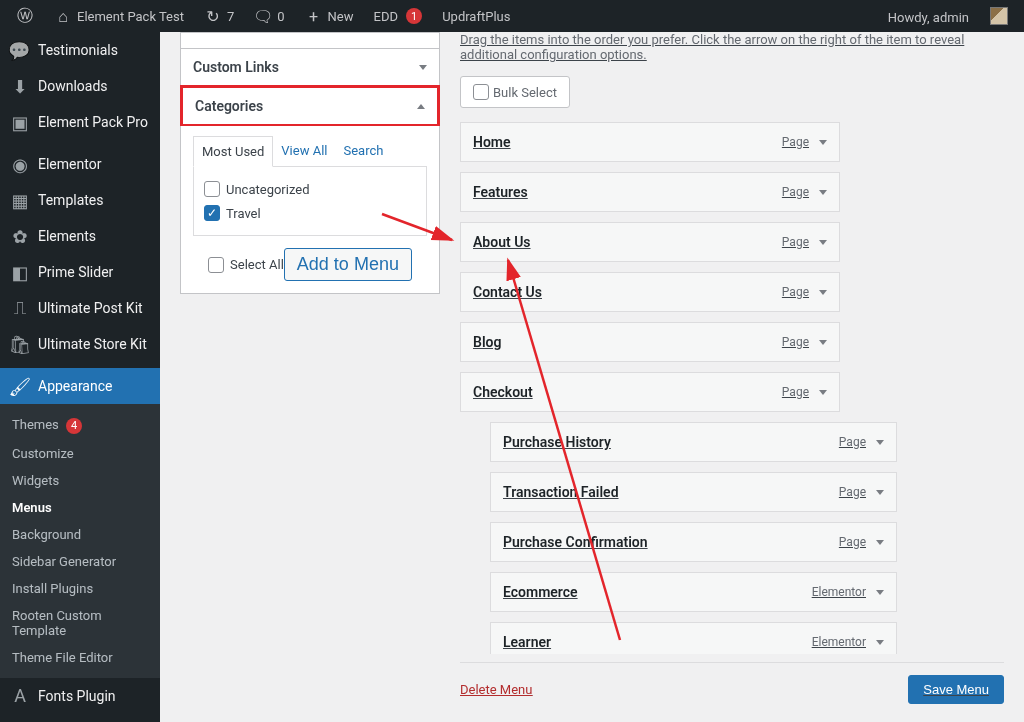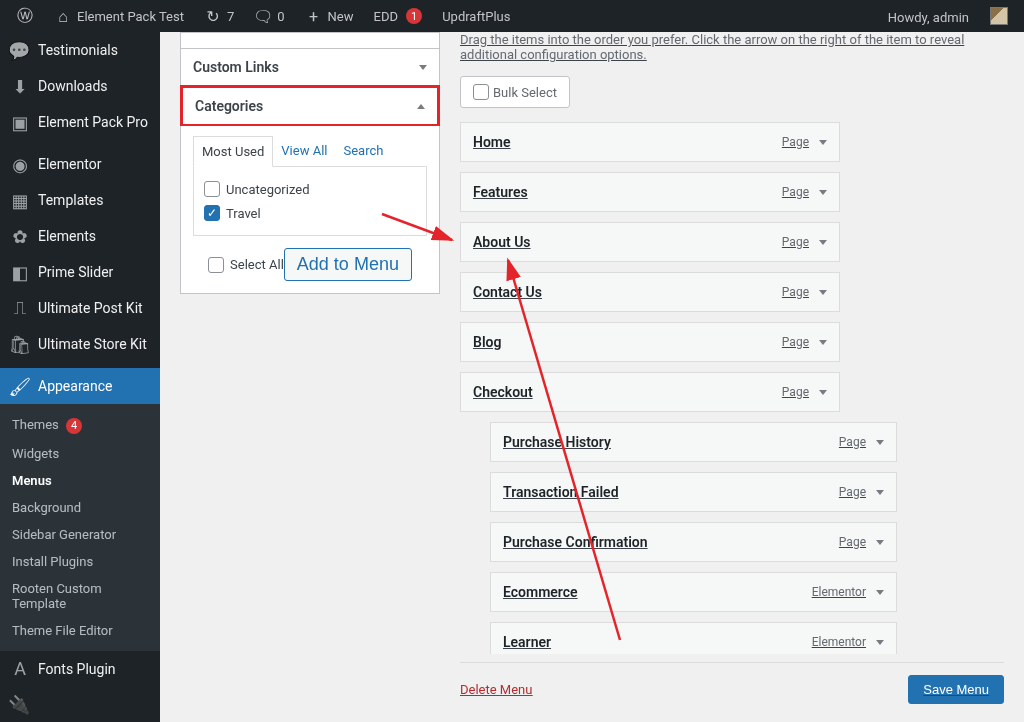--- a/index.html
+++ b/index.html
@@ -137,20 +137,21 @@
           <span>Ultimate Store Kit</span>
         </div>
       </div>
     <div class="sb-sep"></div>
     <div class="sb-item active">
       <span class="sb-icon">🖌</span>
       <span>Appearance</span>
     </div>
     <div class="sb-sub" id="sb-sub">
         <div class="sb-sub-item">Themes <span class="sb-count">4</span></div>
+        <div class="sb-sub-item">Customize</div>
         <div class="sb-sub-item">Widgets</div>
         <div class="sb-sub-item current">Menus</div>
         <div class="sb-sub-item">Background</div>
         <div class="sb-sub-item">Sidebar Generator</div>
         <div class="sb-sub-item">Install Plugins</div>
         <div class="sb-sub-item">Rooten Custom Template</div>
         <div class="sb-sub-item">Theme File Editor</div>
       </div>
     <div id="sb-bot">
         <div class="sb-item">

